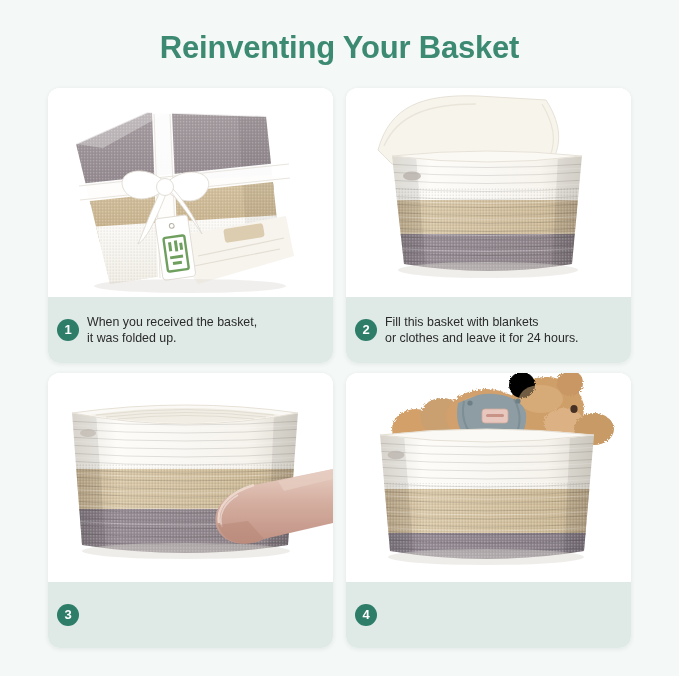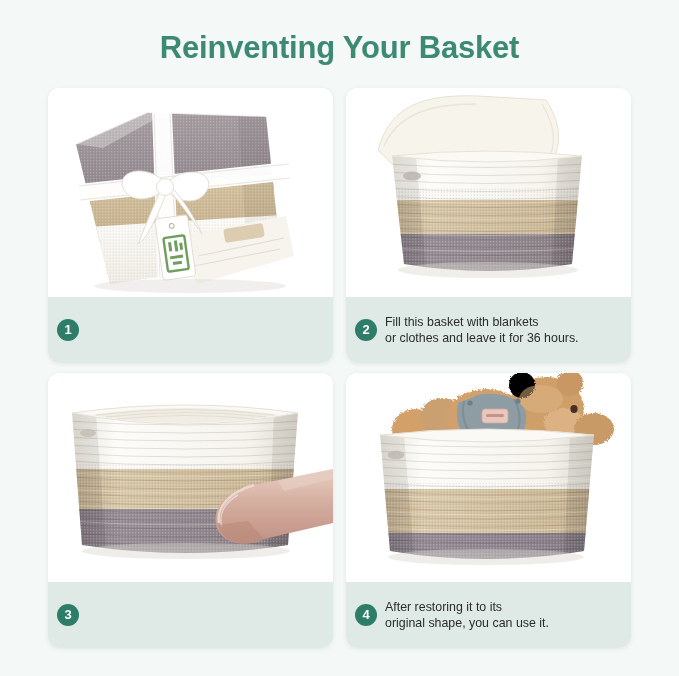--- a/index.html
+++ b/index.html
@@ -189,20 +189,22 @@
             <rect x="122" y="167" width="13" height="3"></rect>
             <rect x="124" y="173" width="9" height="3"></rect>
           </g>
         </g>
 
         <ellipse cx="142" cy="198" rx="96" ry="7" fill="#d9d6d0" opacity="0.38"></ellipse>
       </svg>
     </div>
     <div class="caption">
       <div class="badge">1</div>
+      <div class="caption-text">When you received the basket,
+it was folded up.</div>
     </div>
   </div>
 
   <div class="step-card">
     <div class="photo">
       <svg viewBox="0 0 285 209" preserveAspectRatio="xMidYMid meet">
         <defs>
           <linearGradient id="s2w" x1="0" y1="0" x2="1" y2="0">
             <stop offset="0" stop-color="#eeebe3"></stop>
             <stop offset="0.2" stop-color="#fdfcf9"></stop>
@@ -276,21 +278,21 @@
 
           <ellipse cx="66" cy="88" rx="9" ry="4.5" fill="#b9b2ab" opacity="0.8"></ellipse>
         </g>
 
         <ellipse cx="142" cy="182" rx="90" ry="8" fill="#dcd9d3" opacity="0.45"></ellipse>
       </svg>
     </div>
     <div class="caption">
       <div class="badge">2</div>
       <div class="caption-text">Fill this basket with blankets
-or clothes and leave it for 36 hours.</div>
+or clothes and leave it for 24 hours.</div>
     </div>
   </div>
 
   <div class="step-card">
     <div class="photo">
       <svg viewBox="0 0 285 209" preserveAspectRatio="xMidYMid meet">
         <defs>
           <linearGradient id="s3w" x1="0" y1="0" x2="1" y2="0">
             <stop offset="0" stop-color="#e9e5dc"></stop>
             <stop offset="0.2" stop-color="#fdfcf9"></stop>
@@ -496,18 +498,16 @@
 
           <path d="M34 62 Q140 50 248 62 Q140 76 34 62 Z" fill="#fbf9f5" stroke="#e5e0d6" stroke-width="1"></path>
           <ellipse cx="50" cy="82" rx="8.5" ry="4.2" fill="#bbb4ad" opacity="0.75"></ellipse>
         </g>
 
         <ellipse cx="140" cy="184" rx="98" ry="8" fill="#dad7d1" opacity="0.45"></ellipse>
       </svg>
     </div>
     <div class="caption">
       <div class="badge">4</div>
-      <div class="caption-text">After restoring it to its
-original shape, you can use it.</div>
     </div>
   </div>
 
 </div>
 
 </body></html>

